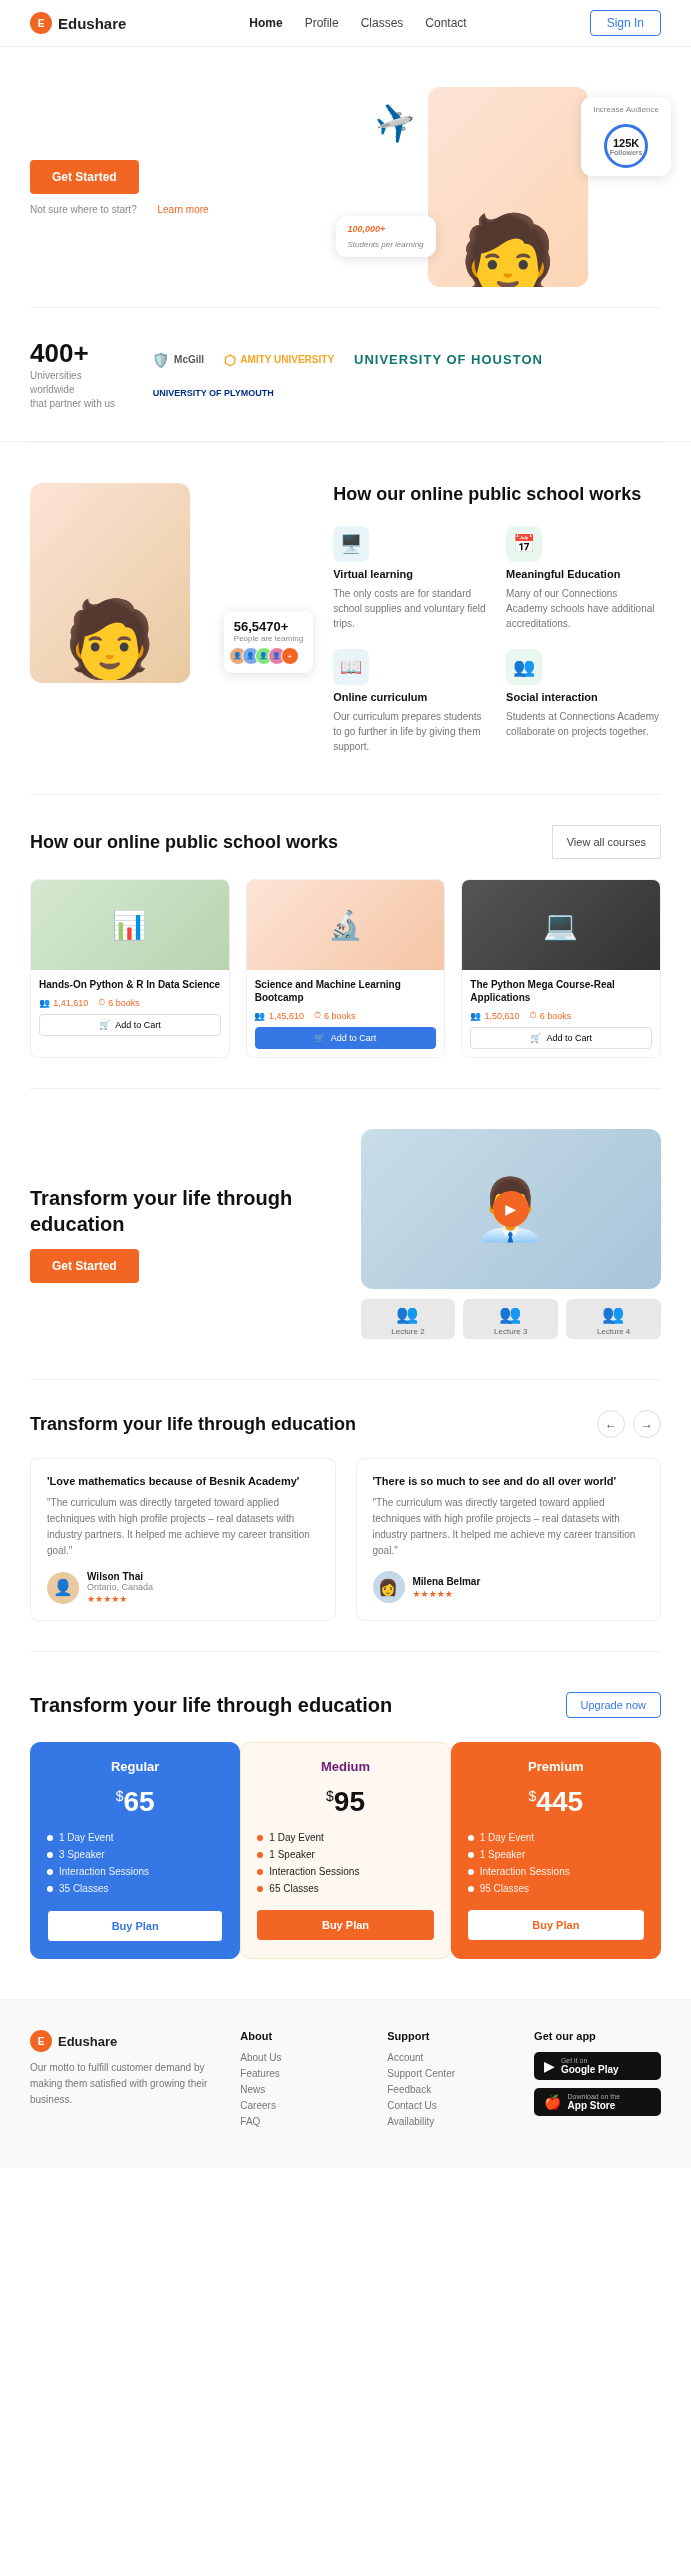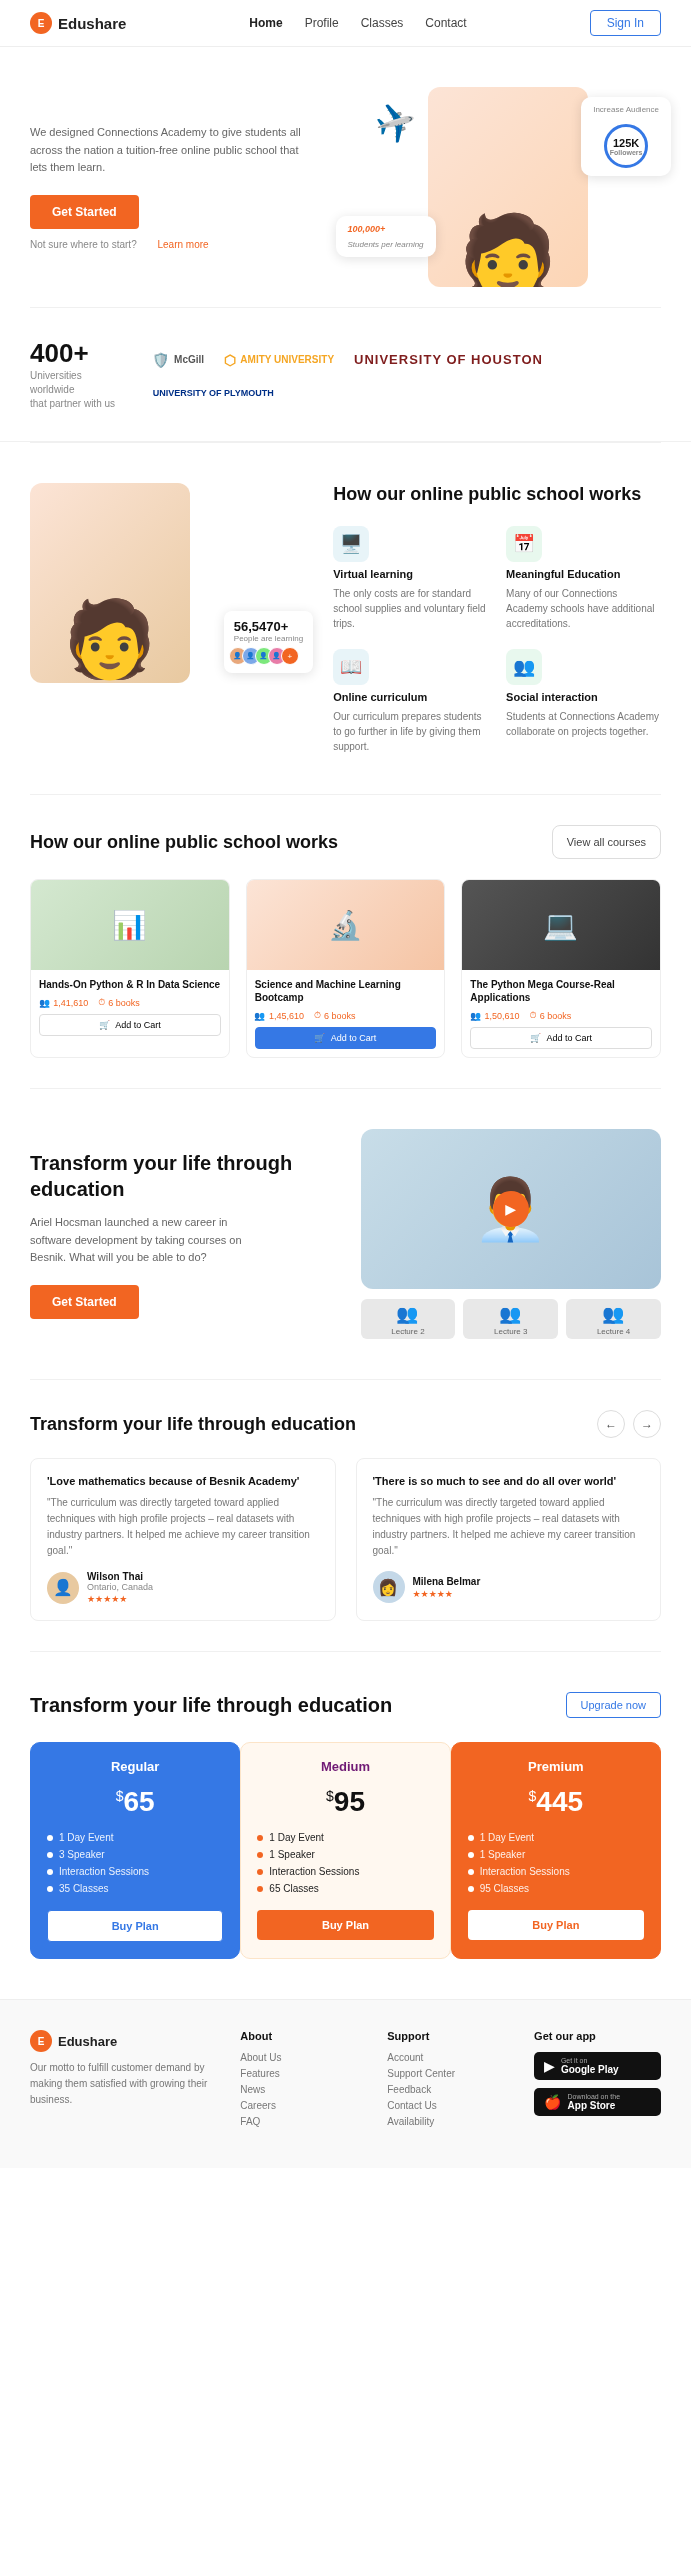--- a/index.html
+++ b/index.html
@@ -33,21 +33,21 @@
 
     
     .partners { padding: 30px 30px; display: flex; align-items: center; gap: 28px; border-bottom: 1px solid #f0f0f0; }
     .partners-count { min-width: 80px; }
     .partners-count .num { font-size: 26px; font-weight: 800; color: #111; }
     .partners-count .label { font-size: 10px; color: #888; line-height: 1.4; }
     .partner-logos { display: flex; gap: 20px; align-items: center; flex-wrap: wrap; }
     .partner-logo { font-size: 10px; font-weight: 700; color: #555; display: flex; align-items: center; gap: 4px; }
     .logo-shield { color: #1a6fbf; font-size: 14px; }
     .logo-amity { color: #f5a623; font-size: 14px; }
-    .logo-houston { color: #7f1d1d; font-size: 13px; font-weight: 900; letter-spacing: 1px; }
+    .logo-houston { color: #0f766e; font-size: 13px; font-weight: 900; letter-spacing: 1px; }
     .logo-plymouth { color: #003087; font-size: 9px; font-weight: 700; text-transform: uppercase; }
 
     
     .how-works { display: flex; padding: 40px 30px; gap: 30px; align-items: flex-start; }
     .how-left { flex: 1; position: relative; }
     .how-person-img { width: 160px; height: 200px; background: linear-gradient(135deg,#fce4d6,#e8c9a0); border-radius: 12px; overflow: hidden; display: flex; align-items: flex-end; justify-content: center; }
     .how-person-inner { font-size: 75px; }
     .how-stat-card { position: absolute; bottom: 10px; right: -10px; background: #fff; border-radius: 8px; box-shadow: 0 2px 12px rgba(0,0,0,.12); padding: 8px 10px; font-size: 9px; }
     .how-stat-num { font-size: 13px; font-weight: 800; color: #111; }
     .how-stat-avatars { display: flex; margin-top: 4px; }
@@ -58,21 +58,21 @@
     .feature-item { display: flex; flex-direction: column; gap: 6px; }
     .feature-icon-wrap { width: 36px; height: 36px; border-radius: 8px; background: #e8f4f8; display: flex; align-items: center; justify-content: center; font-size: 18px; }
     .feature-icon-wrap.green { background: #e8f8ee; }
     .feature-title { font-size: 11px; font-weight: 700; color: #111; }
     .feature-desc { font-size: 10px; color: #777; line-height: 1.5; }
 
     
     .courses-section { padding: 30px 30px; }
     .section-header { display: flex; justify-content: space-between; align-items: center; margin-bottom: 20px; }
     .section-header h2 { font-size: 18px; font-weight: 800; color: #111; line-height: 1.3; }
-    .btn-outline { border: 1.5px solid #ddd; color: #444; background: #fff; padding: 10px 14px; border-radius: 8px; font-size: 11px; cursor: pointer; }
+    .btn-outline { border: 1.5px solid #ddd; color: #444; background: #fff; padding: 10px 14px; border-radius: 0; font-size: 11px; cursor: pointer; }
     .courses-grid { display: grid; grid-template-columns: repeat(3, 1fr); gap: 16px; }
     .course-card { border: 1px solid #eee; border-radius: 8px; overflow: hidden; }
     .course-thumb { height: 90px; background: linear-gradient(135deg,#d4e8d0,#b8d4b0); display: flex; align-items: center; justify-content: center; font-size: 28px; }
     .course-thumb.orange { background: linear-gradient(135deg,#fce4d6,#f5c4a4); }
     .course-thumb.dark { background: linear-gradient(135deg,#555,#333); }
     .course-body { padding: 8px; }
     .course-title { font-size: 10px; font-weight: 700; color: #111; margin-bottom: 6px; line-height: 1.3; }
     .course-meta { display: flex; gap: 10px; align-items: center; margin-bottom: 6px; }
     .course-students { font-size: 9px; color: #F26522; display: flex; align-items: center; gap: 3px; }
     .course-duration { font-size: 9px; color: #F26522; display: flex; align-items: center; gap: 3px; }
@@ -159,21 +159,20 @@
     <a href="#" class="active">Home</a>
     <a href="#">Profile</a>
     <a href="#">Classes</a>
     <a href="#">Contact</a>
   </div>
   <button class="btn-signin">Sign In</button>
 </nav>
 
 <section class="hero">
   <div class="hero-text">
-    <p>We designed Connections Academy to give students all across the nation a tuition-free online public school that lets them learn.</p>
     <button class="btn-primary">Get Started</button>
     <div class="hero-note">
       <span>Not sure where to start?</span> <a href="#">Learn more</a>
     </div>
   </div>
   <div class="hero-img">
     <span class="plane-icon">✈️</span>
     <div class="hero-person">
       <span class="hero-person-inner">🧑</span>
     </div>
@@ -345,21 +344,20 @@
         </button>
       </div>
     </div>
   </div>
 </section>
 
 <div class="section-divider"></div>
 <section class="transform">
   <div class="transform-text">
     <h2>Transform your life through education</h2>
-    <p>Ariel Hocsman launched a new career in software development by taking courses on Besnik. What will you be able to do?</p>
     <button class="btn-primary">Get Started</button>
   </div>
   <div class="transform-video">
     <div class="video-thumb">
       <span class="video-person">👨‍💼</span>
       <div class="play-btn">▶</div>
     </div>
     <div class="lecture-thumbs">
       <div class="lecture-thumb">
         <span class="lecture-img">👥</span>

